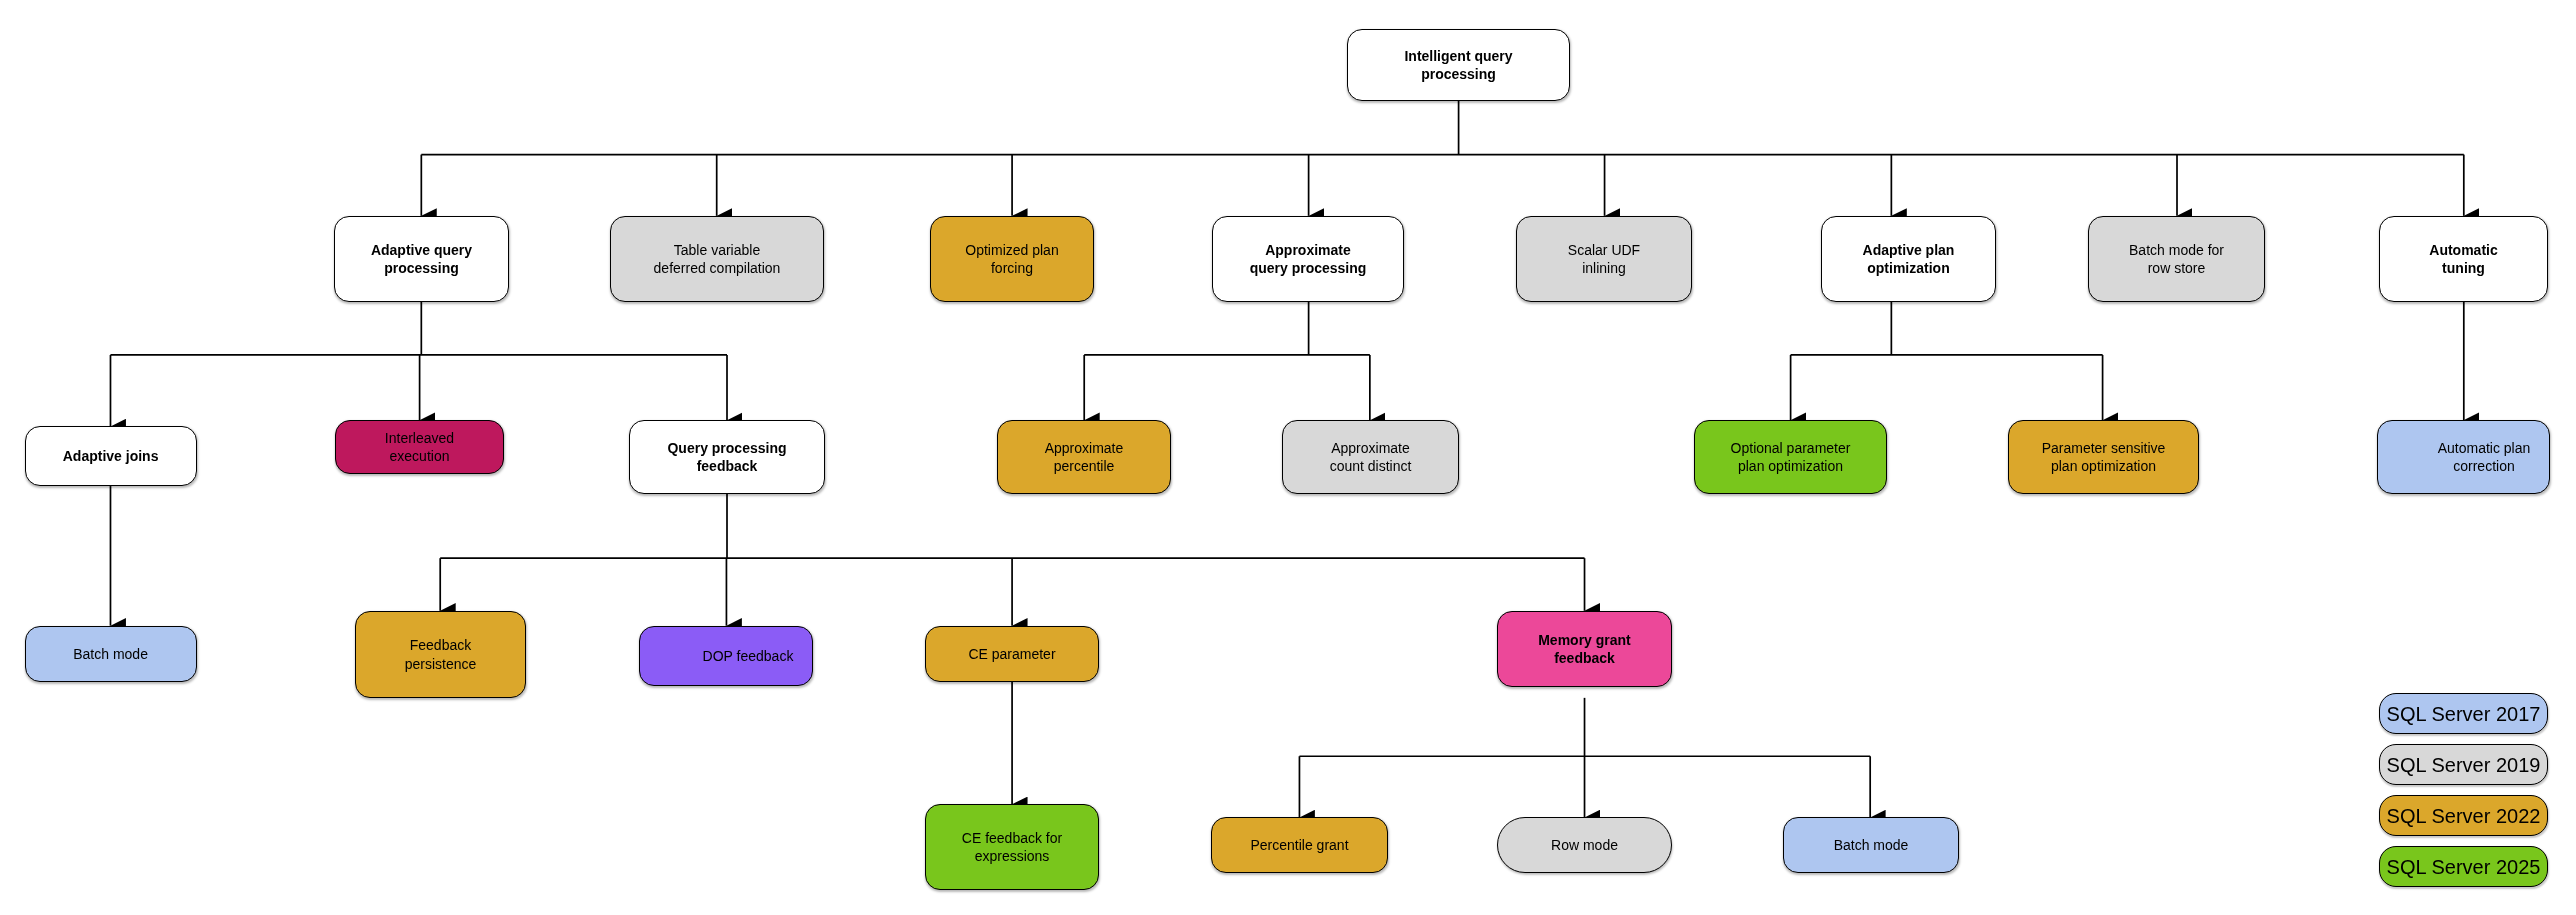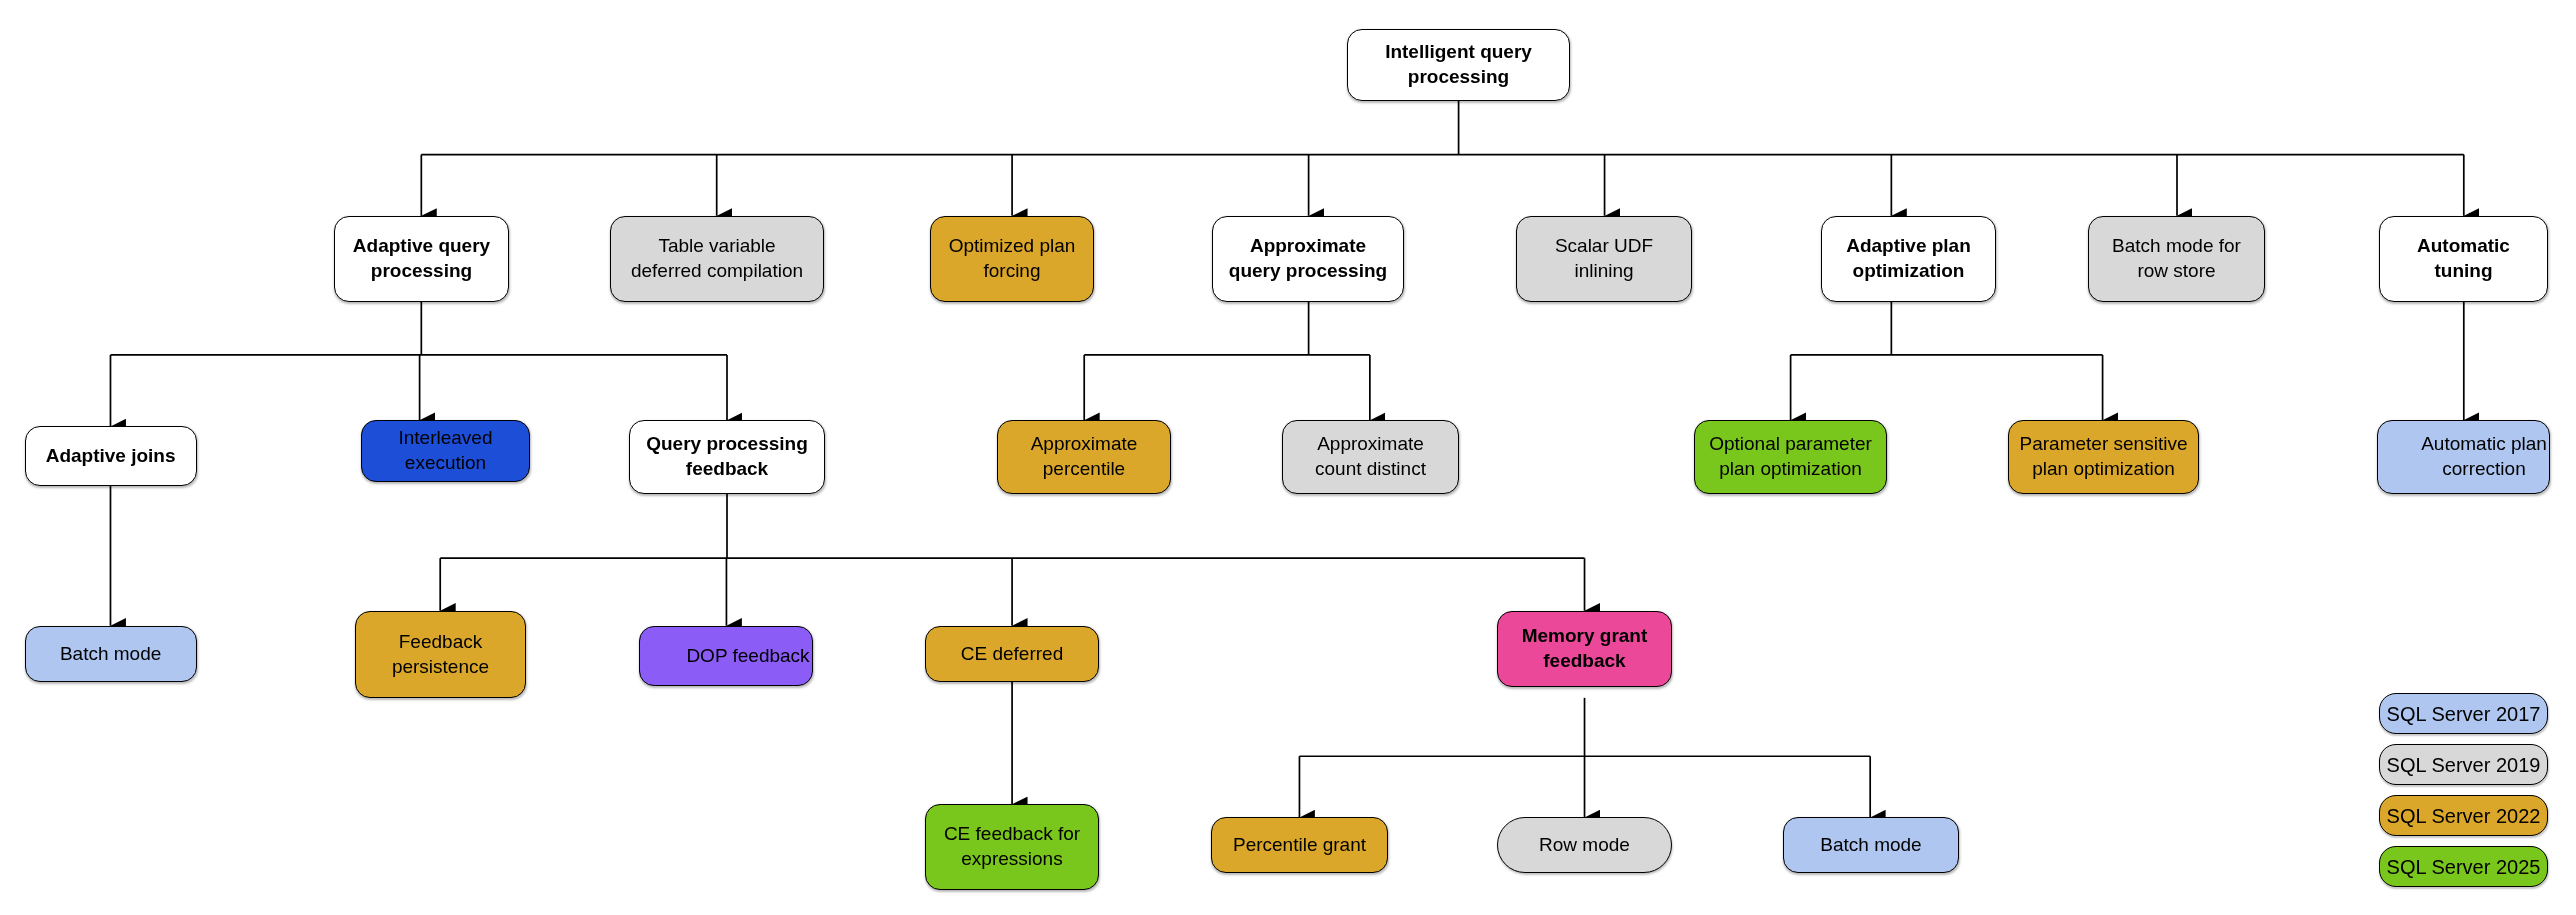--- a/index.html
+++ b/index.html
@@ -14,21 +14,21 @@
   .connectors path{stroke:#000000;stroke-width:3;fill:none;}
   .connectors marker path{fill:#000000;stroke:none;}
   .node{
     position:absolute;
     box-sizing:border-box;
     border:1.7px solid #000000;
     border-radius:15px;
     display:flex;align-items:center;justify-content:center;
     text-align:center;
     white-space:pre-line;
-    font-size:19px;
+    font-size:14px;
     line-height:1.30;
     color:#000000;
     background:#ffffff;
     box-shadow:0.6px 1.7px 2.3px rgba(0,0,0,0.28);
   }
   .bold{font-weight:700;}
   .legend-item{
     border-radius:17px;
     font-size:20px;
     box-shadow:0.6px 1.1px 1.7px rgba(0,0,0,0.22);
@@ -107,40 +107,40 @@
   <div class="node" style="left: 1516px; top: 216px; width: 176px; height: 86px; background-color: rgb(216, 216, 216);">Scalar UDF
 inlining</div>
   <div class="node bold" style="left: 1804px; top: 216px; width: 175px; height: 86px; background-color: rgb(255, 255, 255); margin-left: 17px;">Adaptive plan
 optimization</div>
   <div class="node" style="left: 2088px; top: 216px; width: 177px; height: 86px; background-color: rgb(216, 216, 216);">Batch mode for
 row store</div>
   <div class="node bold" style="left: 2379px; top: 216px; width: 169px; height: 86px; background-color: rgb(255, 255, 255);">Automatic
 tuning</div>
 
   <div class="node bold" style="left: 24.6px; top: 426px; width: 172px; height: 60px; background-color: rgb(255, 255, 255);">Adaptive joins</div>
-  <div class="node" style="left: 335px; top: 420px; width: 169px; height: 62px; background-color: #1d4ed8; margin-left: 26px;">Interleaved
+  <div class="node" style="left: 335px; top: 420px; width: 169px; height: 54px; background-color: #be185d;">Interleaved
 execution</div>
   <div class="node bold" style="left: 629px; top: 420px; width: 196px; height: 74px; background-color: rgb(255, 255, 255);">Query processing
 feedback</div>
   <div class="node" style="left: 997px; top: 420px; width: 174px; height: 74px; background-color: rgb(219, 167, 43);">Approximate
 percentile</div>
   <div class="node" style="left: 1282px; top: 420px; width: 177px; height: 74px; background-color: rgb(216, 216, 216);">Approximate
 count distinct</div>
   <div class="node" style="left: 1694px; top: 420px; width: 193px; height: 74px; background-color: rgb(121, 198, 28);">Optional parameter
 plan optimization</div>
   <div class="node" style="left: 2008px; top: 420px; width: 191px; height: 74px; background-color: rgb(219, 167, 43);">Parameter sensitive
 plan optimization</div>
   <div class="node" style="left: 2377px; top: 420px; width: 173px; height: 74px; background-color: rgb(174, 198, 240); padding-left: 41px;">Automatic plan
 correction</div>
 
   <div class="node" style="left: 24.6px; top: 626px; width: 172px; height: 56px; background-color: rgb(174, 198, 240);">Batch mode</div>
   <div class="node" style="left: 355px; top: 611px; width: 171px; height: 87px; background-color: rgb(219, 167, 43);">Feedback
 persistence</div>
   <div class="node" style="left: 639px; top: 626px; width: 174px; height: 60px; background-color: #8b5cf6; padding-left: 44px;">DOP feedback</div>
-  <div class="node" style="left: 925px; top: 626px; width: 174px; height: 56px; background-color: rgb(219, 167, 43);">CE deferred</div>
+  <div class="node" style="left: 925px; top: 626px; width: 174px; height: 56px; background-color: rgb(219, 167, 43);">CE parameter</div>
   <div class="node bold" style="left: 1497px; top: 611px; width: 175px; height: 76px; background-color: #ec4899;">Memory grant
 feedback</div>
 
   <div class="node" style="left: 925px; top: 804px; width: 174px; height: 86px; background-color: rgb(121, 198, 28);">CE feedback for
 expressions</div>
   <div class="node" style="left: 1211px; top: 817px; width: 177px; height: 56px; background-color: rgb(219, 167, 43);">Percentile grant</div>
   <div class="node" style="left: 1497px; top: 817px; width: 175px; height: 56px; background-color: rgb(216, 216, 216); border-radius: 28px;">Row mode</div>
   <div class="node" style="left: 1783px; top: 817px; width: 176px; height: 56px; background-color: rgb(174, 198, 240);">Batch mode</div>
 
   <div>

